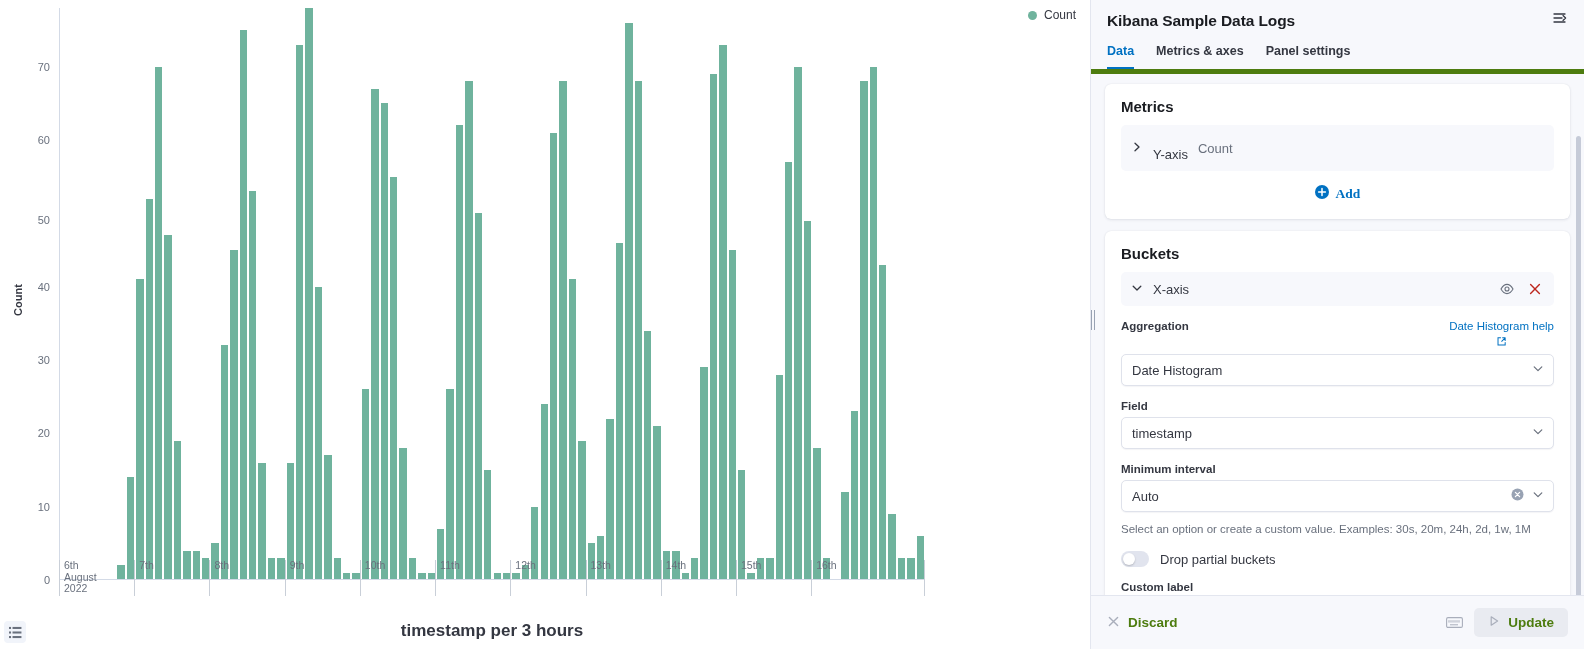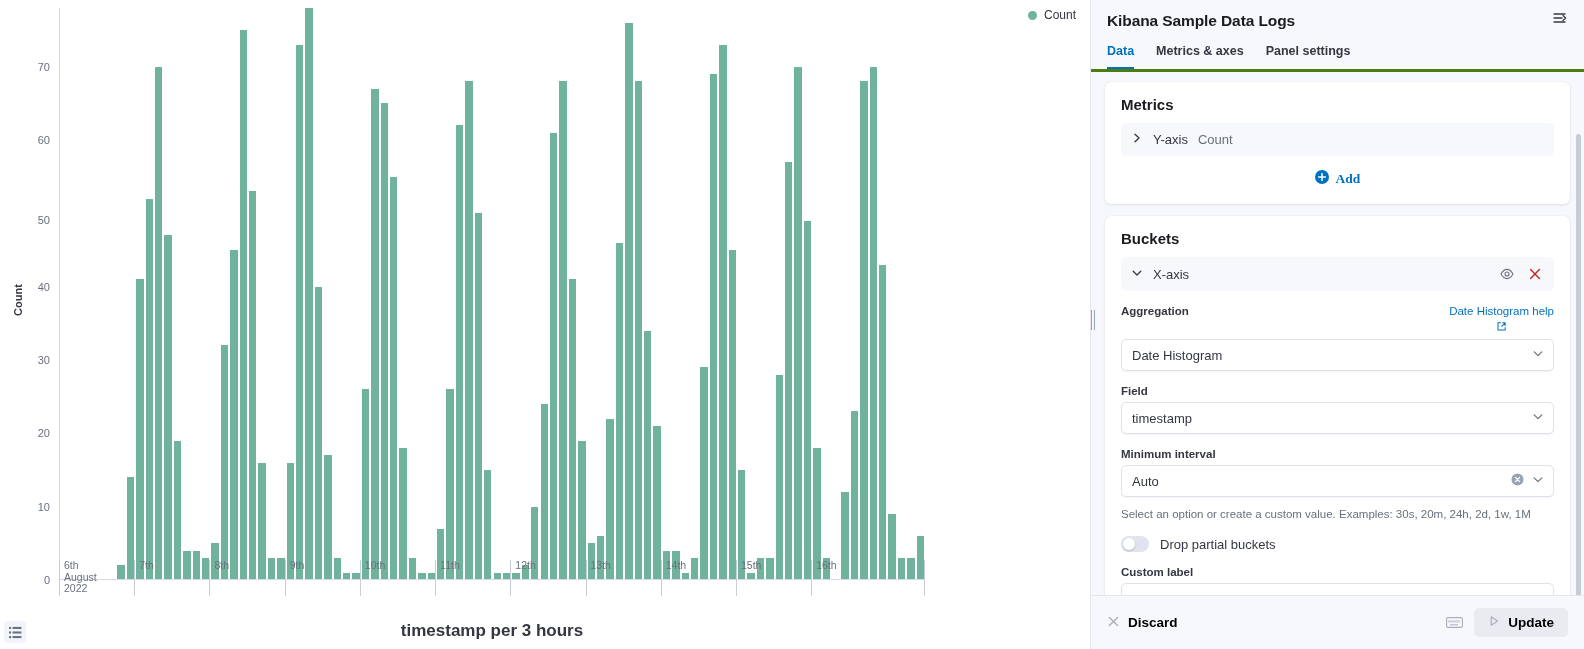--- a/index.html
+++ b/index.html
@@ -95,21 +95,21 @@
     position: relative; padding: 12px 16px 0 16px; background: #F7F8FC;
   }
   #editor-title { font-size: 15.5px; font-weight: bold; color: #1A1C21; letter-spacing: -0.1px; }
   #collapse-icon {
     position: absolute; right: 14px; top: 8px;
     width: 20px; height: 20px; display: flex; align-items: center; justify-content: center;
     cursor: pointer;
   }
   #tabs {
     display: flex; gap: 22px; padding: 0 16px; margin-top: 14px;
-    border-bottom: 3px solid #4d7c0f; background: #F7F8FC;
+    border-bottom: 5px solid #4d7c0f; background: #F7F8FC;
   }
   .tab {
     font-size: 12.5px; font-weight: bold; color: #343741;
     padding: 0 0 9px 0; border-bottom: 2px solid transparent;
     cursor: pointer; white-space: nowrap;
   }
   .tab.active { color: #0071C2; border-bottom-color: #0071C2; }
 
   #editor-body {
     flex: 1 1 auto; overflow: hidden;
@@ -120,21 +120,21 @@
     box-shadow: 0 1px 3px rgba(30,40,70,.10), 0 0 1px rgba(30,40,70,.12);
     padding: 14px 16px 16px 16px; margin-bottom: 12px;
   }
   .card-title { font-size: 15px; font-weight: bold; color: #1A1C21; margin-bottom: 10px; }
 
   .agg-row {
     display: flex; align-items: center; gap: 10px;
     background: #F7F8FC; border-radius: 5px;
     padding: 9px 10px; font-size: 13px; color: #343741; cursor: pointer;
   }
-  .agg-row .lbl-strong { color: #343741; }
+  .agg-row .lbl-strong { color: #343741; margin-top: 13px; }
   .agg-row .lbl-muted { color: #69707D; }
 
   .add-row {
     display: flex; align-items: center; justify-content: center; gap: 7px;
     margin-top: 14px; color: #0071C2; font-size: 13.5px; font-weight: bold;
     cursor: pointer;
     font-family: Liberation Serif, serif;
   }
 
   .bucket-head {
@@ -188,21 +188,21 @@
     border-radius: 3px; background: #C6CBD8;
   }
 
   #editor-footer {
     flex: 0 0 54px; border-top: 1px solid #E3E6EF;
     background: #F7F8FC; display: flex; align-items: center;
     padding: 0 16px; gap: 10px;
   }
   .footer-btn {
     display: flex; align-items: center; gap: 8px;
-    font-size: 13.5px; font-weight: bold; color: #000000; cursor: default;
+    font-size: 13.5px; font-weight: bold; color: #4d7c0f; cursor: default;
   }
   #update-btn {
     background: #E9EBF1; border-radius: 5px; padding: 7px 14px;
   }
   #footer-spacer { flex: 1 1 auto; }
   #kbd-icon { width: 20px; height: 16px; display: flex; align-items: center; justify-content: center; }
 </style>
 </head>
 <body>
 

